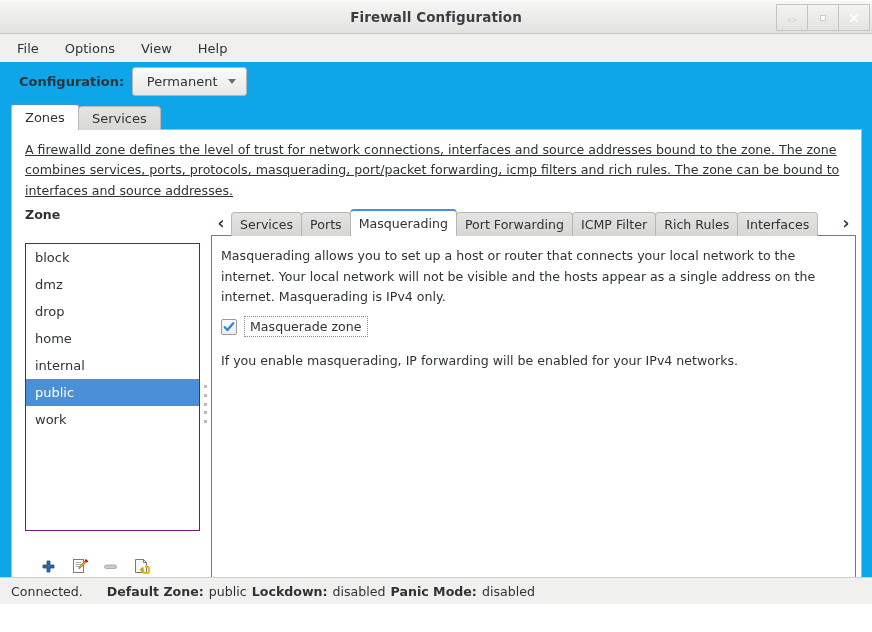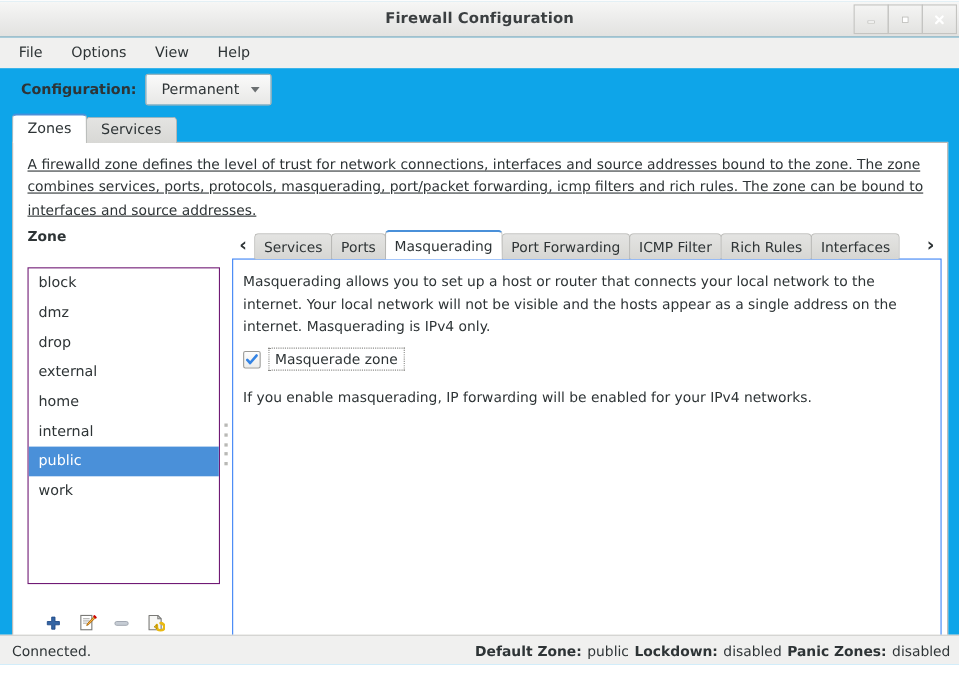--- a/index.html
+++ b/index.html
@@ -331,25 +331,25 @@
 
   
   .statusbar {
     position: absolute;
     left: 0; right: 0; bottom: 0;
     height: 27px;
     background: #f0f0ef;
     border-top: 1px solid #cfcfcc;
     display: flex;
     align-items: center;
-    justify-content: space-between;
     padding: 0 8px 0 11px;
     font-size: 12.6px;
     color: #2e3436;
     box-sizing: border-box;
+    gap: 24px;
   }
   .status-right { display: flex; gap: 5px; align-items: baseline; }
   .status-right b { font-weight: bold; }
 </style>
 </head>
 <body>
 
 <div id="app">
 
   <div class="titlebar">
@@ -408,23 +408,20 @@
           <div class="zonehdr">Zone</div>
           <div class="zonelist">
             <div class="zone-item">
                 <span>block</span>
               </div>
             <div class="zone-item">
                 <span>dmz</span>
               </div>
             <div class="zone-item">
                 <span>drop</span>
-              </div>
-            <div class="zone-item">
-                <span>external</span>
               </div>
             <div class="zone-item">
                 <span>home</span>
               </div>
             <div class="zone-item">
                 <span>internal</span>
               </div>
             <div class="zone-item selected">
                 <span>public</span>
               </div>
@@ -519,18 +516,18 @@
     </div>
   </div>
 
   <div class="statusbar">
     <div>Connected.</div>
     <div class="status-right">
       <b>Default Zone:</b>
       <span>public</span>
       <b>Lockdown:</b>
       <span>disabled</span>
-      <b>Panic Zones:</b>
+      <b>Panic Mode:</b>
       <span>disabled</span>
     </div>
   </div>
 
 </div>
 
 </body></html>

